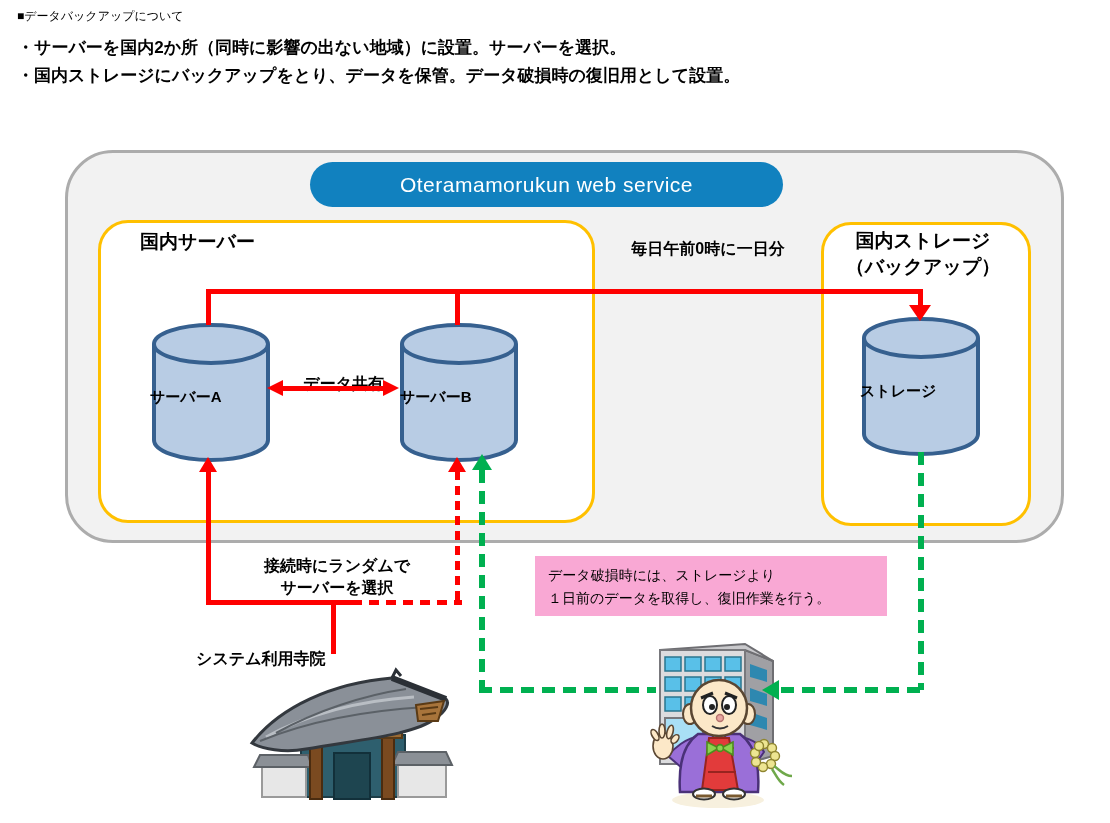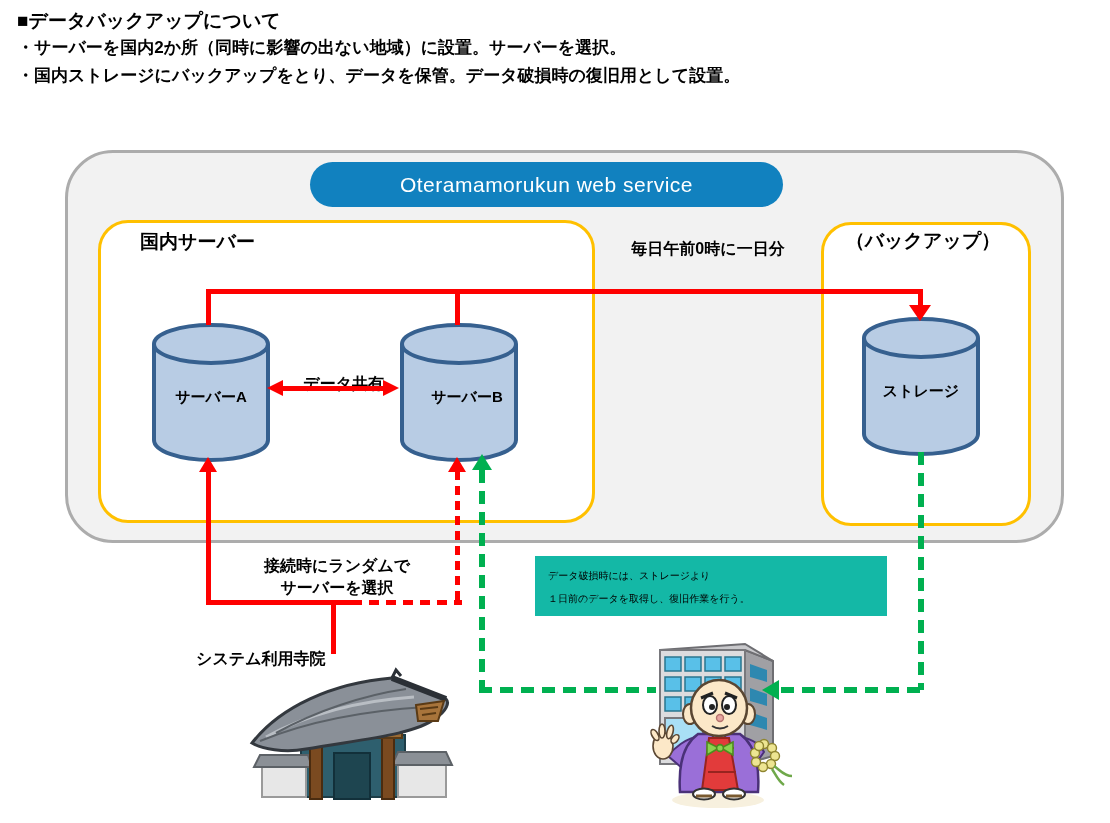--- a/index.html
+++ b/index.html
@@ -1,73 +1,74 @@
 <!DOCTYPE html>
 <html><head>
 <meta charset="utf-8">
 <style>
   html,body{margin:0;padding:0;background:#fff;}
   body{width:1110px;height:823px;position:relative;font-family:"Liberation Sans",sans-serif;color:#000;overflow:hidden;}
   .abs{position:absolute;}
   .txt{white-space:nowrap;}
 
   
-  .head-line{font-size:19px;font-weight:bold;}
+  .head-line{font-size:12px;font-weight:normal;}
   .bullet-line{font-size:17px;font-weight:600;}
 
   
   .outer-box{left:65px;top:150px;width:993px;height:387px;background:#F2F2F2;border:3px solid #ACACAC;border-radius:48px;}
   .banner{left:310px;top:162px;width:473px;height:45px;background:#1181BF;border-radius:23px;color:#fff;
           font-size:21px;letter-spacing:.5px;text-align:center;line-height:45px;}
   .ybox{background:#fff;border:3px solid #FFC000;border-radius:30px;}
   .ybox-servers{left:98px;top:220px;width:491px;height:297px;}
   .ybox-storage{left:821px;top:222px;width:204px;height:298px;}
   .ybox-label{font-size:19px;font-weight:600;}
 
   
   .cyl{width:122px;height:140px;}
-  .cyl-label{font-size:15px;font-weight:bold;text-align:center;width:122px;}
+  .cyl-label{font-size:15px;font-weight:bold;text-align:left;width:122px;}
 
   
   .red{background:#FE0000;}
   .rdash-h{background:repeating-linear-gradient(90deg,#FE0000 0 10px,transparent 10px 17px);}
   .rdash-v{background:repeating-linear-gradient(180deg,#FE0000 0 9px,transparent 9px 15px);}
   .tri-up-red{width:0;height:0;border-left:9px solid transparent;border-right:9px solid transparent;border-bottom:15px solid #FE0000;}
   .tri-down-red{width:0;height:0;border-left:11px solid transparent;border-right:11px solid transparent;border-top:16px solid #FE0000;}
   .tri-left-red{width:0;height:0;border-top:8px solid transparent;border-bottom:8px solid transparent;border-right:16px solid #FE0000;}
   .tri-right-red{width:0;height:0;border-top:8px solid transparent;border-bottom:8px solid transparent;border-left:16px solid #FE0000;}
 
   
   .gdash-h{background:repeating-linear-gradient(90deg,#00B050 0 13px,transparent 13px 21px);}
   .gdash-v{background:repeating-linear-gradient(180deg,#00B050 0 13px,transparent 13px 21px);}
   .tri-up-green{width:0;height:0;border-left:10px solid transparent;border-right:10px solid transparent;border-bottom:16px solid #00B050;}
   .tri-left-green{width:0;height:0;border-top:10px solid transparent;border-bottom:10px solid transparent;border-right:17px solid #00B050;}
 
   
   .anno{font-size:16px;font-weight:600;text-align:center;line-height:23px;}
   .share-label{font-size:16px;font-weight:600;text-align:right;margin-top:20px;}
-  .note-box{left:535px;top:556px;width:352px;height:60px;background:#14b8a6;box-sizing:border-box;padding:8px 13px;
-            font-size:10px;font-weight:500;line-height:23px;}
+  .note-box{left:535px;top:556px;width:352px;height:60px;background:#f9a8d4;box-sizing:border-box;padding:8px 13px;
+            font-size:14px;font-weight:500;line-height:23px;}
   .temple-label{font-size:16px;font-weight:bold;text-align:right;}
 </style>
 </head>
 <body>
 
 <div class="abs txt head-line" style="left:17px;top:8px;">■データバックアップについて</div>
 <div class="abs txt bullet-line" style="left:17px;top:36px;">・サーバーを国内2か所（同時に影響の出ない地域）に設置。サーバーを選択。</div>
 <div class="abs txt bullet-line" style="left:17px;top:64px;">・国内ストレージにバックアップをとり、データを保管。データ破損時の復旧用として設置。</div>
 
 <div class="abs outer-box"></div>
 <div class="abs banner">Oteramamorukun web service</div>
 
 <div class="abs ybox ybox-servers"></div>
 <div class="abs txt ybox-label" style="left:140px;top:229px;">国内サーバー</div>
 
 <div class="abs ybox ybox-storage"></div>
 <div class="abs ybox-label" style="left:821px;top:228px;width:204px;text-align:center;line-height:26px;">
+  <div>国内ストレージ</div>
   <div>（バックアップ）</div>
 </div>
 
 <div class="abs anno" style="left:608px;top:237px;width:200px;">
   <div>毎日午前0時に一日分</div>
 </div>
 
 <svg class="abs" style="left:246px;top:663px;" width="212" height="152" viewBox="0 0 212 152">
 
   <rect x="55" y="72" width="104" height="62" fill="#2E5F6E" stroke="#1D3D47" stroke-width="2"></rect>
@@ -190,21 +191,21 @@
     <ellipse cx="61" cy="22" rx="57" ry="19" fill="#B8CCE4" stroke="#36608F" stroke-width="4"></ellipse>
   </svg>
   <div class="abs cyl-label" style="left:0;top:66px;">サーバーA</div>
 </div>
 
 <div class="abs" style="left:398px;top:322px;">
   <svg class="cyl" viewBox="0 0 122 140">
     <path d="M4 22 v96 a57 20 0 0 0 114 0 V22" fill="#B8CCE4" stroke="#36608F" stroke-width="4"></path>
     <ellipse cx="61" cy="22" rx="57" ry="19" fill="#B8CCE4" stroke="#36608F" stroke-width="4"></ellipse>
   </svg>
-  <div class="abs cyl-label" style="left:8px;top:66px;">サーバーB</div>
+  <div class="abs cyl-label" style="left:2px;top:66px;">サーバーB</div>
 </div>
 
 <div class="abs" style="left:860px;top:316px;">
   <svg class="cyl" viewBox="0 0 122 140">
     <path d="M4 22 v96 a57 20 0 0 0 114 0 V22" fill="#B8CCE4" stroke="#36608F" stroke-width="4"></path>
     <ellipse cx="61" cy="22" rx="57" ry="19" fill="#B8CCE4" stroke="#36608F" stroke-width="4"></ellipse>
   </svg>
   <div class="abs cyl-label" style="left:0;top:66px;">ストレージ</div>
 </div>
 

